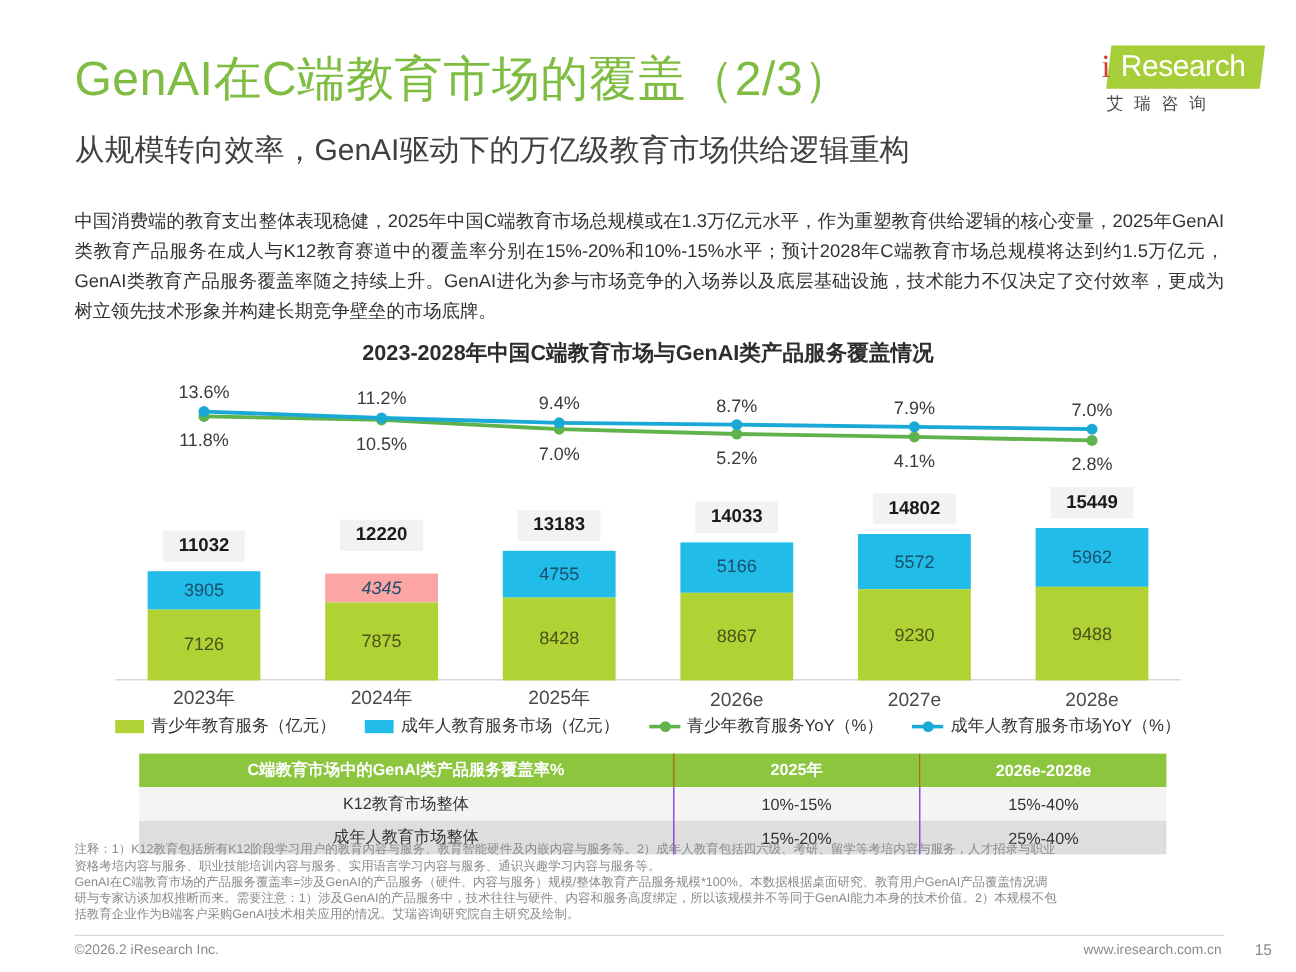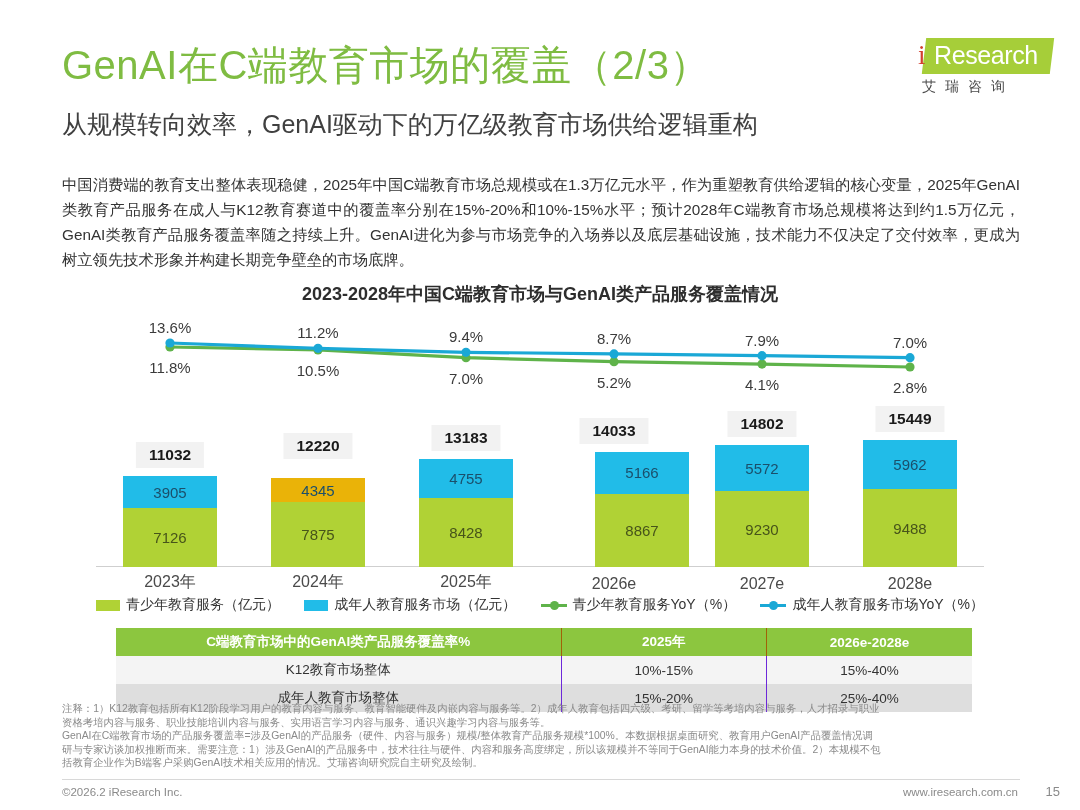--- a/index.html
+++ b/index.html
@@ -206,40 +206,40 @@
             <div class="seg seg-blue" style="height: 32.1014px; background: rgb(33, 188, 232);">3905</div>
             <div class="seg seg-green" style="height: 58.58px; background: rgb(176, 210, 53);">7126</div>
           </div>
           <div class="xlabel">2023年</div>
         </div>
         <div class="col">
           <div class="pct-top" style="top: 9.33333px;">11.2%</div>
           <div class="pct-bot" style="top: 46.8889px;">10.5%</div>
           <div class="total-box" style="bottom: 136.456px;">12220</div>
           <div class="bar" style="height: 100.456px;">
-            <div class="seg seg-blue" style="height: 24px; background: #eab308;">4345</div>
+            <div class="seg seg-blue" style="height: 24px; background: #fca5a5; font-style: italic;">4345</div>
             <div class="seg seg-green" style="height: 64.7372px; background: rgb(176, 210, 53);">7875</div>
           </div>
           <div class="xlabel">2024年</div>
         </div>
         <div class="col">
           <div class="pct-top" style="top: 13.3333px;">9.4%</div>
           <div class="pct-bot" style="top: 54.6667px;">7.0%</div>
           <div class="total-box" style="bottom: 144.372px;">13183</div>
           <div class="bar" style="height: 108.372px;">
             <div class="seg seg-blue" style="height: 39.0889px; background: rgb(33, 188, 232);">4755</div>
             <div class="seg seg-green" style="height: 69.2832px; background: rgb(176, 210, 53);">8428</div>
           </div>
           <div class="xlabel">2025年</div>
         </div>
         <div class="col">
           <div class="pct-top" style="top: 14.8889px;">8.7%</div>
           <div class="pct-bot" style="top: 58.6667px;">5.2%</div>
           <div class="total-box" style="bottom: 151.36px;">14033</div>
-          <div class="bar" style="height: 129px; margin-left: 28px;">
+          <div class="bar" style="height: 129px;">
             <div class="seg seg-blue" style="height: 42.4676px; background: rgb(33, 188, 232);">5166</div>
             <div class="seg seg-green" style="height: 72.892px; background: rgb(176, 210, 53);">8867</div>
           </div>
           <div class="xlabel">2026e</div>
         </div>
         <div class="col">
           <div class="pct-top" style="top: 16.6667px;">7.9%</div>
           <div class="pct-bot" style="top: 61.1111px;">4.1%</div>
           <div class="total-box" style="bottom: 157.681px;">14802</div>
           <div class="bar" style="height: 121.681px; justify-content: flex-end;">

